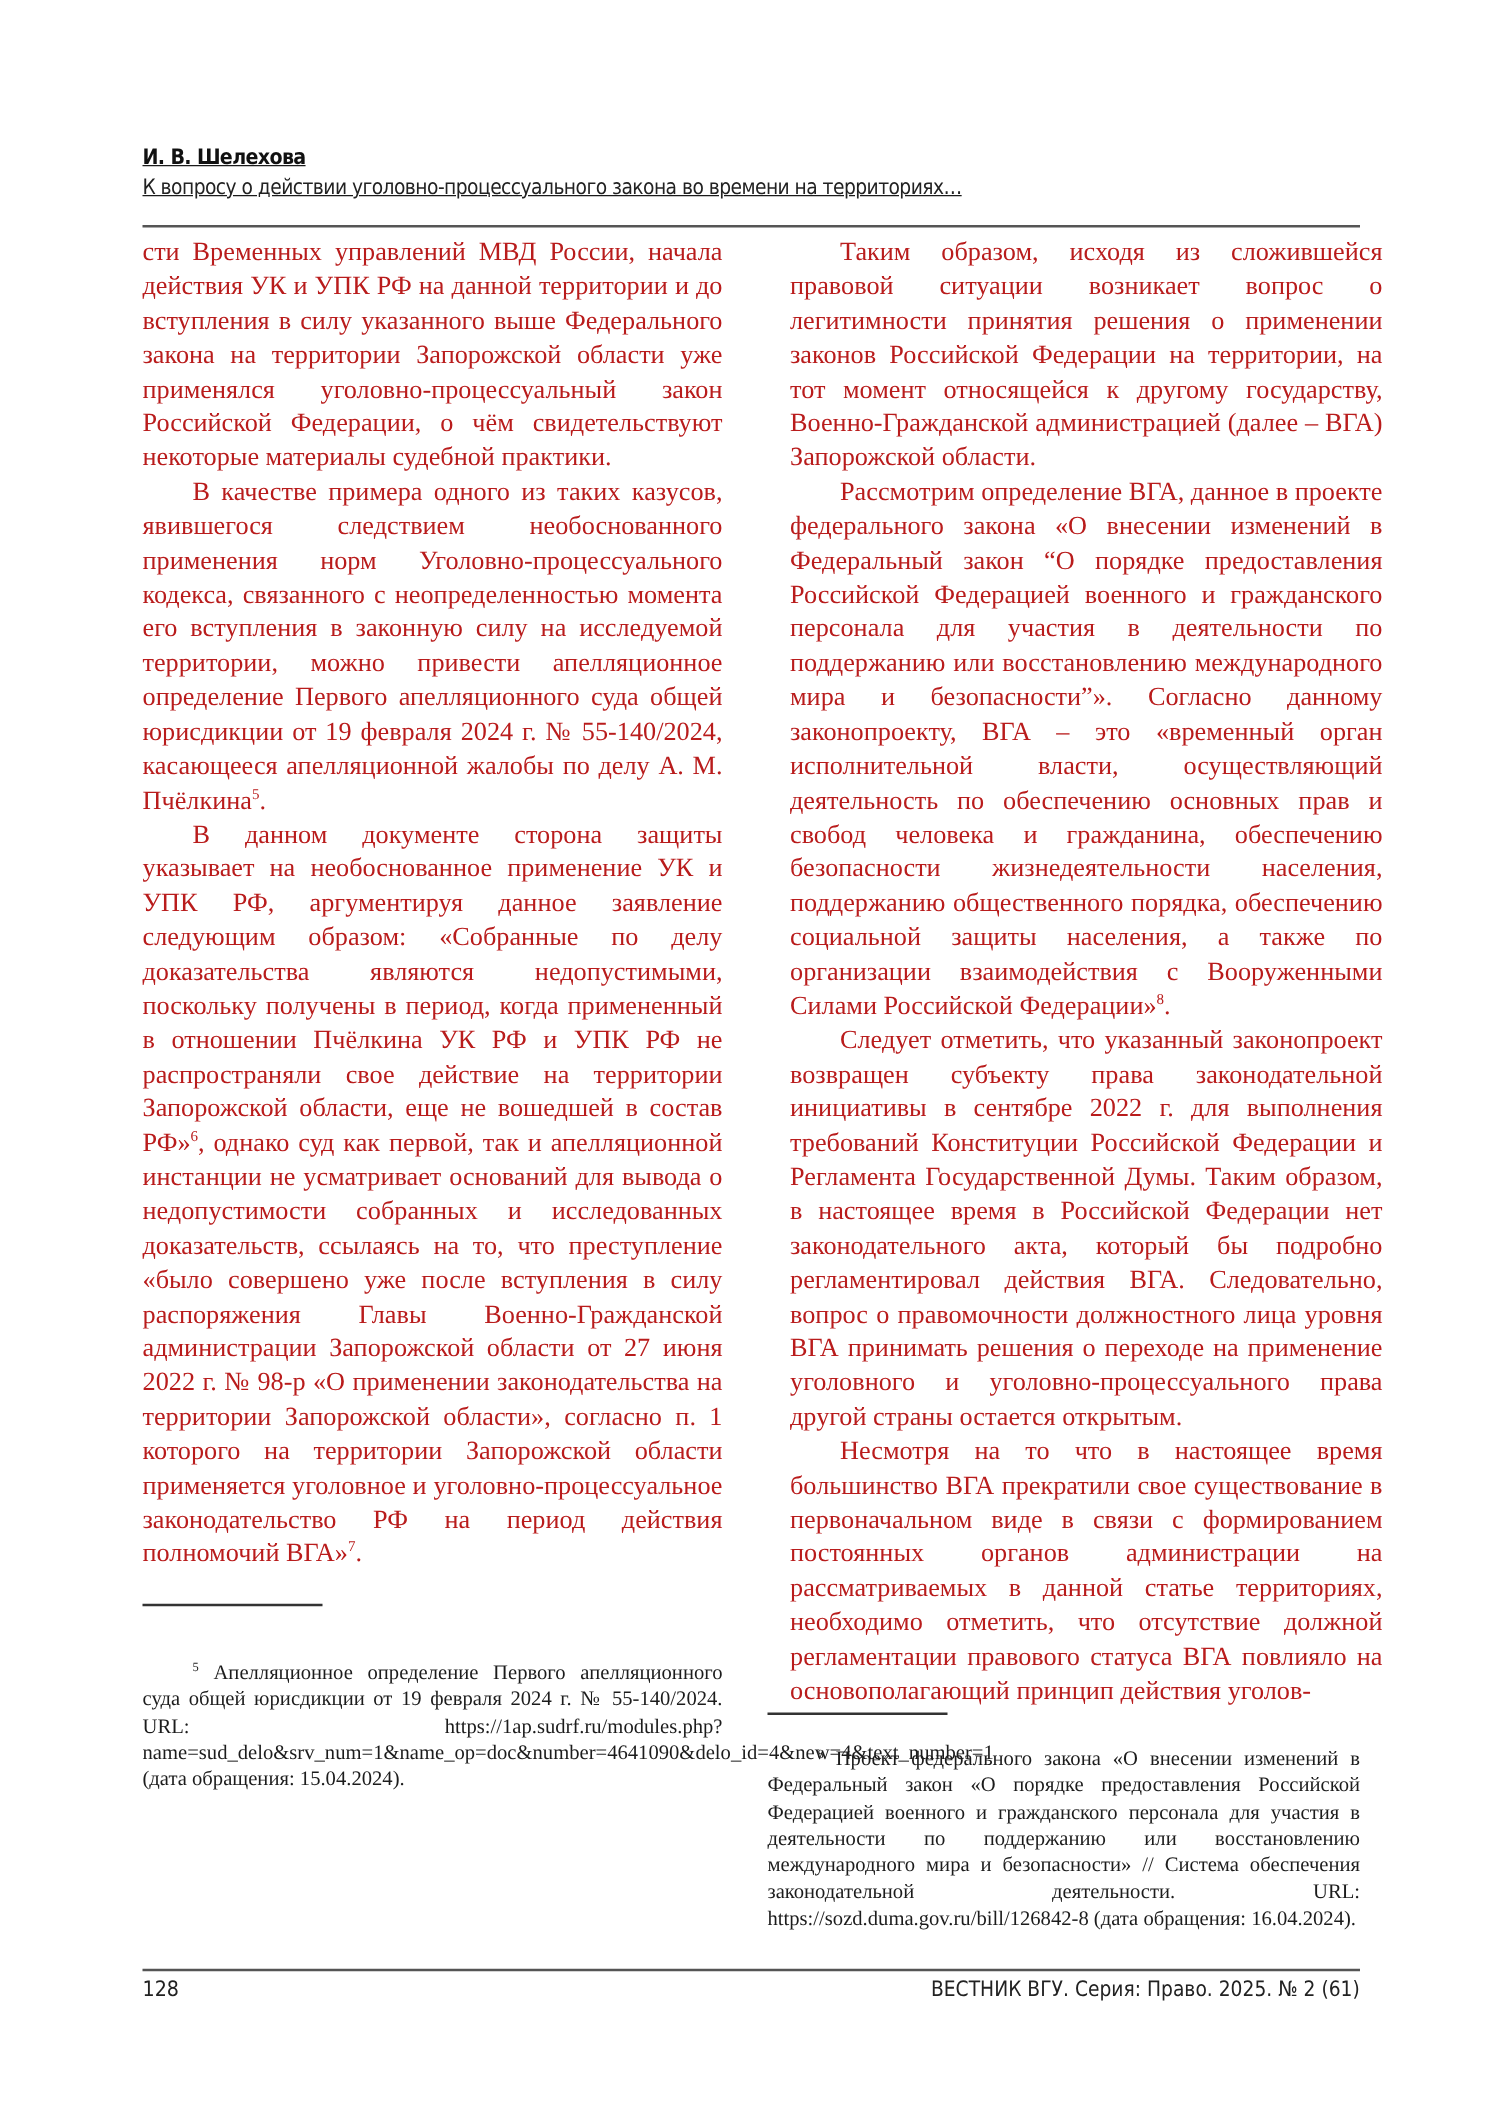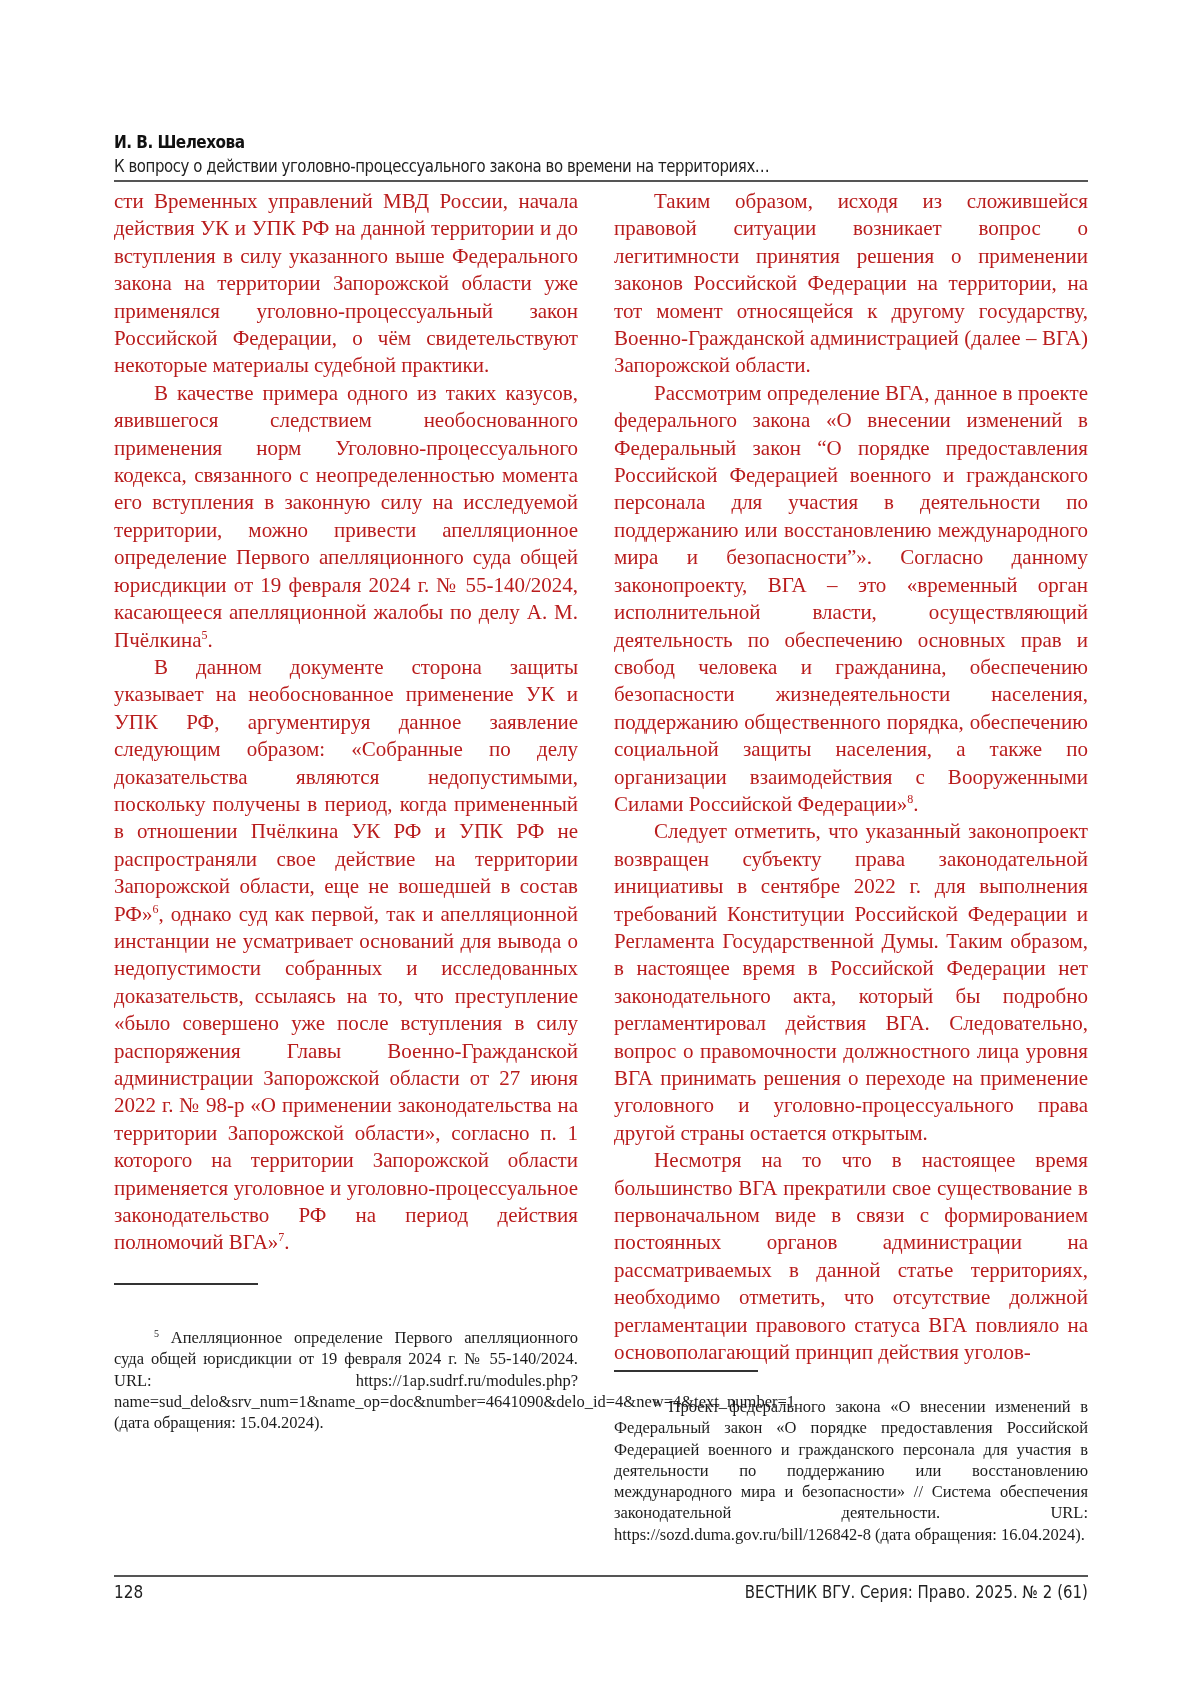--- a/index.html
+++ b/index.html
@@ -1,26 +1,26 @@
 <!DOCTYPE html>
 <html><head>
 <meta charset="utf-8">
 <style>
   html, body { margin: 0; padding: 0; background: #ffffff; }
   body { width: 1200px; height: 1697px; position: relative; overflow: hidden; color: #1a1a1a; }
   .page { position: absolute; left: 0; top: 0; width: 1200px; height: 1697px; }
 
-  .running-head { position: absolute; left: 114px; top: 130px; width: 974px; }
+  .running-head { position: absolute; left: 114px; top: 114px; width: 974px; text-decoration: underline; }
   .rh-author { font-family: "DejaVu Sans", sans-serif; font-weight: bold; font-size: 17px; letter-spacing: -0.6px; line-height: 24px; color: #111; transform: scaleX(0.9); transform-origin: left; white-space: nowrap; }
   .rh-title { font-family: "DejaVu Sans", sans-serif; font-size: 17px; letter-spacing: -0.5px; line-height: 24px; color: #222; transform: scaleX(0.88); transform-origin: left; white-space: nowrap; }
   .rh-rule { position: absolute; left: 114px; top: 180px; width: 974px; height: 2px; background: #555; }
 
   .col { position: absolute; top: 188px; font-family: Liberation Serif, serif; font-size: 21px; line-height: 27.4px; color: #b91c1c; }
   .col-left { left: 114px; width: 464px; }
-  .col-right { left: 614px; width: 474px; }
+  .col-right { left: 632px; width: 474px; }
   .col p { margin: 0; text-align: justify; hyphens: manual; }
   .col p.indent { text-indent: 40px; }
   sup { font-size: 12px; line-height: 0; vertical-align: 8px; }
 
   .fn-rule { position: absolute; height: 1.5px; background: #333; width: 144px; }
   .fn-block { position: absolute; font-family: "Liberation Serif", "DejaVu Serif", serif; font-size: 16.5px; line-height: 21.3px; color: #1c1c1c; }
   .fn-block p { margin: 0; text-align: justify; text-indent: 40px; }
   .fn-block sup { font-size: 10px; vertical-align: 6px; }
 
   .footer-rule { position: absolute; left: 114px; top: 1575px; width: 974px; height: 2px; background: #555; }

